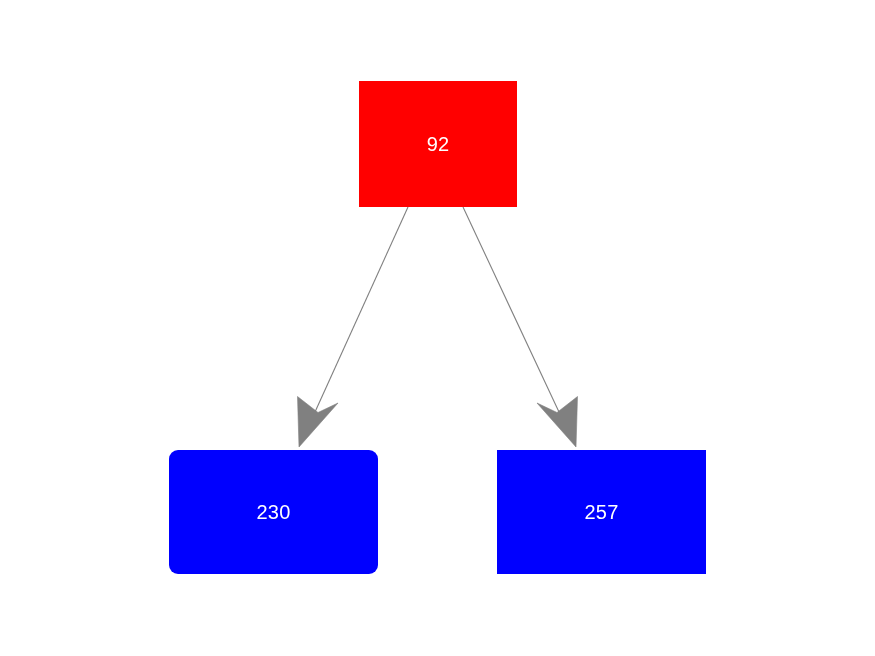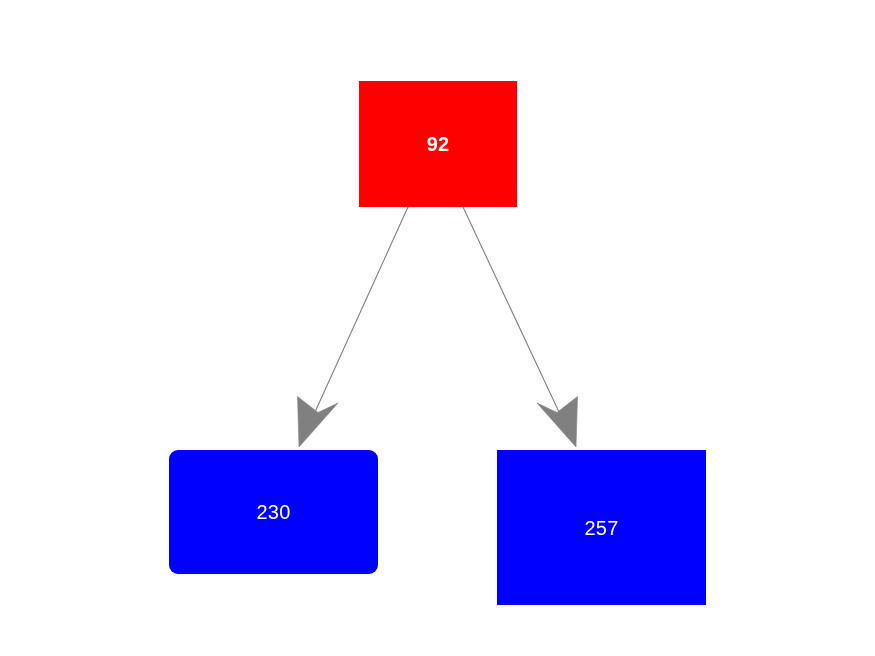--- a/index.html
+++ b/index.html
@@ -42,36 +42,35 @@
     display: block;
     pointer-events: none;
   }
   
   #node-root {
     left: 359px;
     top: 81px;
     width: 158px;
     height: 126px;
     background: #ff0000;
-    font-weight: bold;
   }
   
   #node-left {
     left: 169px;
     top: 450px;
     width: 209px;
     height: 124px;
     background: #0000ff;
     border-radius: 9px;
   }
   #node-right {
     left: 497px;
     top: 450px;
     width: 209px;
-    height: 155px;
+    height: 124px;
     background: #0000ff;
   }
 </style>
 </head>
 <body>
 
 <div id="canvas">
 
   <svg id="edge-layer" width="875" height="656" viewBox="0 0 875 656" xmlns="http://www.w3.org/2000/svg">
 

